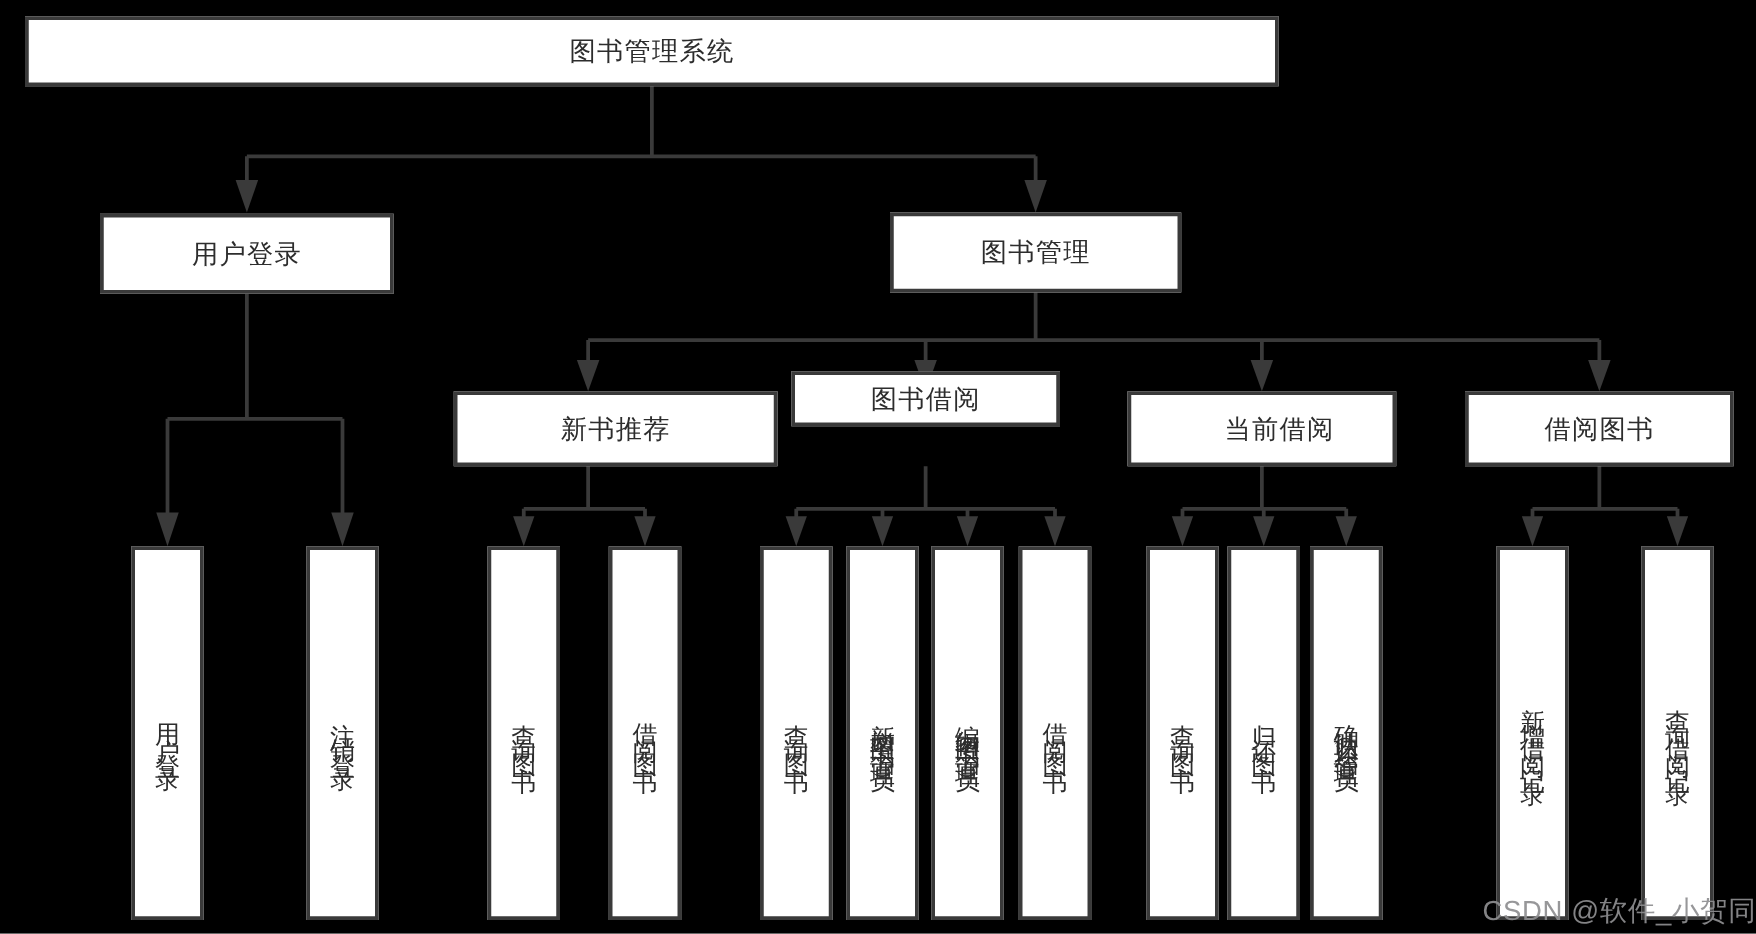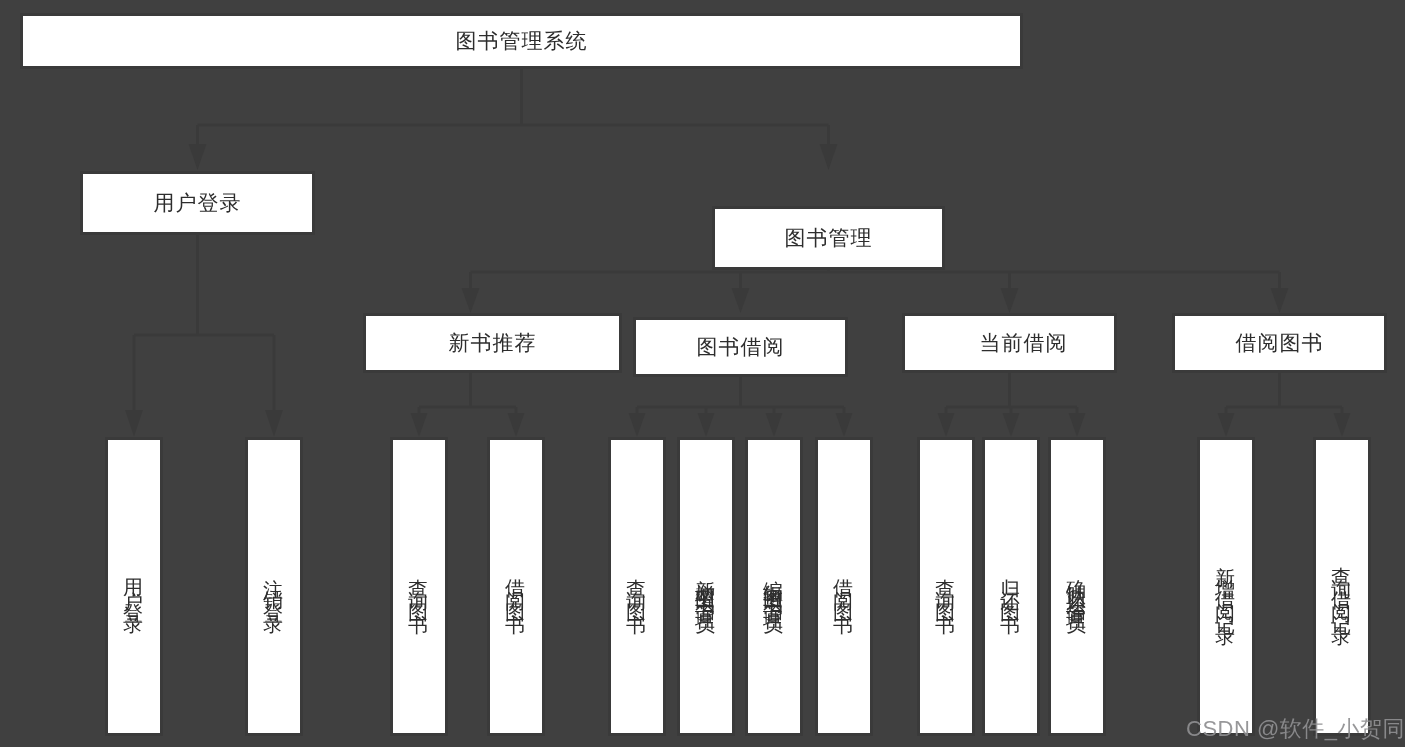--- a/index.html
+++ b/index.html
@@ -3,21 +3,21 @@
 <meta charset="utf-8">
 <style>
   * { margin: 0; padding: 0; box-sizing: border-box; }
   html, body { background: #ffffff; }
   body { font-family: "Liberation Sans", "DejaVu Sans", sans-serif; }
 
   .canvas {
     position: relative;
     width: 1405px;
     height: 747px;
-    background: #404040;
+    background: #000000;
     overflow: hidden;
   }
 
   .connectors {
     position: absolute;
     left: 0; top: 0;
     width: 1405px;
     height: 747px;
   }
 
@@ -110,24 +110,24 @@
     <g>
       <path d="M1279.5 373 V407 M1226 407 H1342 M1226 407 V418 M1342 407 V418"></path>
       <polygon points="1217.5,413 1234.5,413 1226,437" fill="#3a3a3a" stroke="none"></polygon>
       <polygon points="1333.5,413 1350.5,413 1342,437" fill="#3a3a3a" stroke="none"></polygon>
     </g>
   </svg>
 
   <div class="node h-label" style="left:20px; top:13px; width:1003px; height:56px;">图书管理系统</div>
 
   <div class="node h-label" style="left:80px; top:171px; width:235px; height:64px;">用户登录</div>
-  <div class="node h-label" style="left:712px; top:170px; width:233px; height:64px;margin-top:36px;">图书管理</div>
+  <div class="node h-label" style="left:712px; top:170px; width:233px; height:64px;">图书管理</div>
 
   <div class="node h-label" style="left:363px; top:313px; width:259px; height:60px;">新书推荐</div>
-  <div class="node h-label" style="left:633px; top:317px; width:215px; height:60px;">图书借阅</div>
+  <div class="node h-label" style="left:633px; top:297px; width:215px; height:44px;">图书借阅</div>
   <div class="node h-label" style="left:902px; top:313px; width:215px; height:60px;padding-left:28px;">当前借阅</div>
   <div class="node h-label" style="left:1172px; top:313px; width:215px; height:60px;">借阅图书</div>
 
   <div class="node v-label" style="left:105px; top:437px; width:58px; height:299px;">用户登录</div>
   <div class="node v-label" style="left:245px; top:437px; width:58px; height:299px;">注销登录</div>
 
   <div class="node v-label" style="left:390px; top:437px; width:58px; height:299px;">查询图书</div>
   <div class="node v-label" style="left:487px; top:437px; width:58px; height:299px;">借阅图书</div>
 
   <div class="node v-label" style="left:608px; top:437px; width:58px; height:299px;">查询图书</div>

